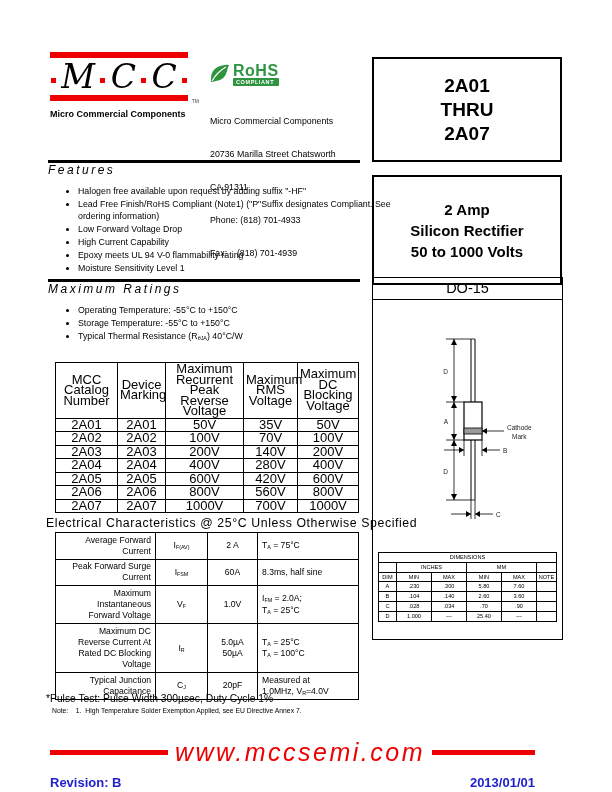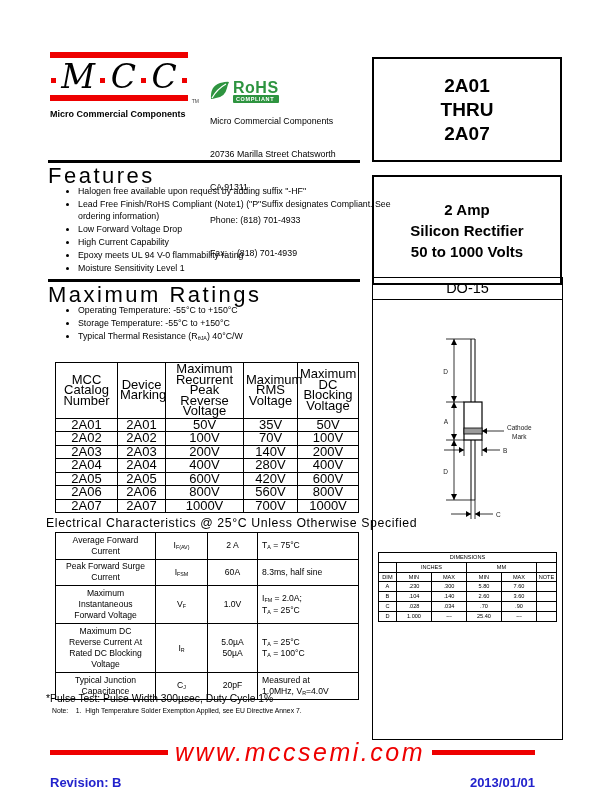--- a/index.html
+++ b/index.html
@@ -10,56 +10,56 @@
   .logo{position:absolute;left:50px;top:52px;width:138px;}
   .logo .bar{height:6px;background:var(--red);}
   .logo .letters{display:flex;align-items:center;justify-content:space-between;height:37px;padding:0 1px;}
   .logo .ltr{font-family:"DejaVu Serif",serif;font-style:italic;font-size:33px;line-height:1;font-weight:500;}
   .logo .dot{width:5px;height:5px;background:var(--red);margin-top:8px;}
   .logo .barwrap{position:relative;}
   .logo .tm{position:absolute;right:-11px;bottom:-3px;font-size:5px;color:#444;}
   .logo .tagline{font-size:9px;font-weight:bold;margin-top:8px;white-space:nowrap;}
 
   
-  .rohs{position:absolute;left:208px;top:63px;display:flex;align-items:flex-start;gap:2px;margin-top:17px;}
+  .rohs{position:absolute;left:208px;top:63px;display:flex;align-items:flex-start;gap:2px;}
   .rohs-text{display:flex;flex-direction:column;}
   .rohs-title{font-size:16px;font-weight:bold;color:var(--green);line-height:15px;letter-spacing:0.5px;}
   .rohs-sub{font-size:5.5px;font-weight:bold;color:#fff;background:var(--green);padding:1px 3px;letter-spacing:0.6px;border-radius:1px;}
 
   .address{position:absolute;left:210px;top:94px;font-size:8.8px;line-height:11px;white-space:pre;}
 
   
   .bigbox{position:absolute;left:372px;width:190px;border:2px solid #000;box-sizing:border-box;
           display:flex;flex-direction:column;justify-content:center;align-items:center;
           font-weight:bold;text-align:center;}
   .part-box{top:57px;height:105px;font-size:19px;line-height:24px;}
   .desc-box{top:175px;height:110px;font-size:15px;line-height:21px;}
 
   
   .rule{position:absolute;left:48px;width:312px;height:3px;background:#000;}
-  .sec-title{position:absolute;left:48px;font-size:22px;letter-spacing:2.5px;white-space:nowrap;}
+  .sec-title{position:absolute;left:48px;font-size:12px;letter-spacing:2.5px;white-space:nowrap;font-style:italic;}
   .bullets{position:absolute;left:48px;width:318px;margin:0;padding-left:30px;font-size:8.8px;}
   .bullets li{margin:0 0 1.5px 0;line-height:11.5px;}
 
   
   table{border-collapse:collapse;table-layout:fixed;}
   .ratings-table{position:absolute;left:55px;top:362px;width:303px;font-size:13px;text-align:center;}
   .ratings-table th,.ratings-table td{border:1.4px solid #000;padding:1px 2px;line-height:10.5px;font-weight:normal;}
 
   .elec-title{position:absolute;left:46px;top:516px;font-size:12.3px;letter-spacing:0.6px;white-space:nowrap;}
   .elec-table{position:absolute;left:55px;top:532px;width:303px;font-size:8.6px;}
   .elec-table td{border:1.4px solid #000;padding:1.5px 4px;line-height:11.3px;vertical-align:middle;text-align:center;}
-  .elec-table td:first-child{text-align:center;vertical-align:top;}
+  .elec-table td:first-child{text-align:right;vertical-align:top;}
   .elec-table td:last-child{text-align:left;}
 
   .pulse-note{position:absolute;left:46px;top:693px;font-size:10.3px;text-align:right;}
   .small-note{position:absolute;left:52px;top:707px;font-size:6.8px;white-space:pre;}
 
   
-  .pkg-box{position:absolute;left:372px;top:277px;width:191px;height:463px;border:1.5px solid #000;box-sizing:border-box;}
+  .pkg-box{position:absolute;left:372px;top:277px;width:191px;height:363px;border:1.5px solid #000;box-sizing:border-box;}
   .pkg-title{text-align:center;font-size:14.5px;padding:2px 0 3px 0;border-bottom:1.5px solid #000;}
   .pkg-svg{display:block;margin:0 auto;}
   .dim-table{width:178px;margin:2px auto 0;font-size:5.6px;text-align:center;}
   .dim-table th,.dim-table td{border:0.8px solid #000;padding:1px 0;line-height:6.8px;font-weight:normal;}
 
   sub{font-size:0.62em;vertical-align:-0.25em;line-height:0;}
 
   
   .footer-line{position:absolute;left:50px;top:737px;width:485px;height:30px;display:flex;align-items:center;}
   .fl-seg{height:5px;background:var(--red);}

